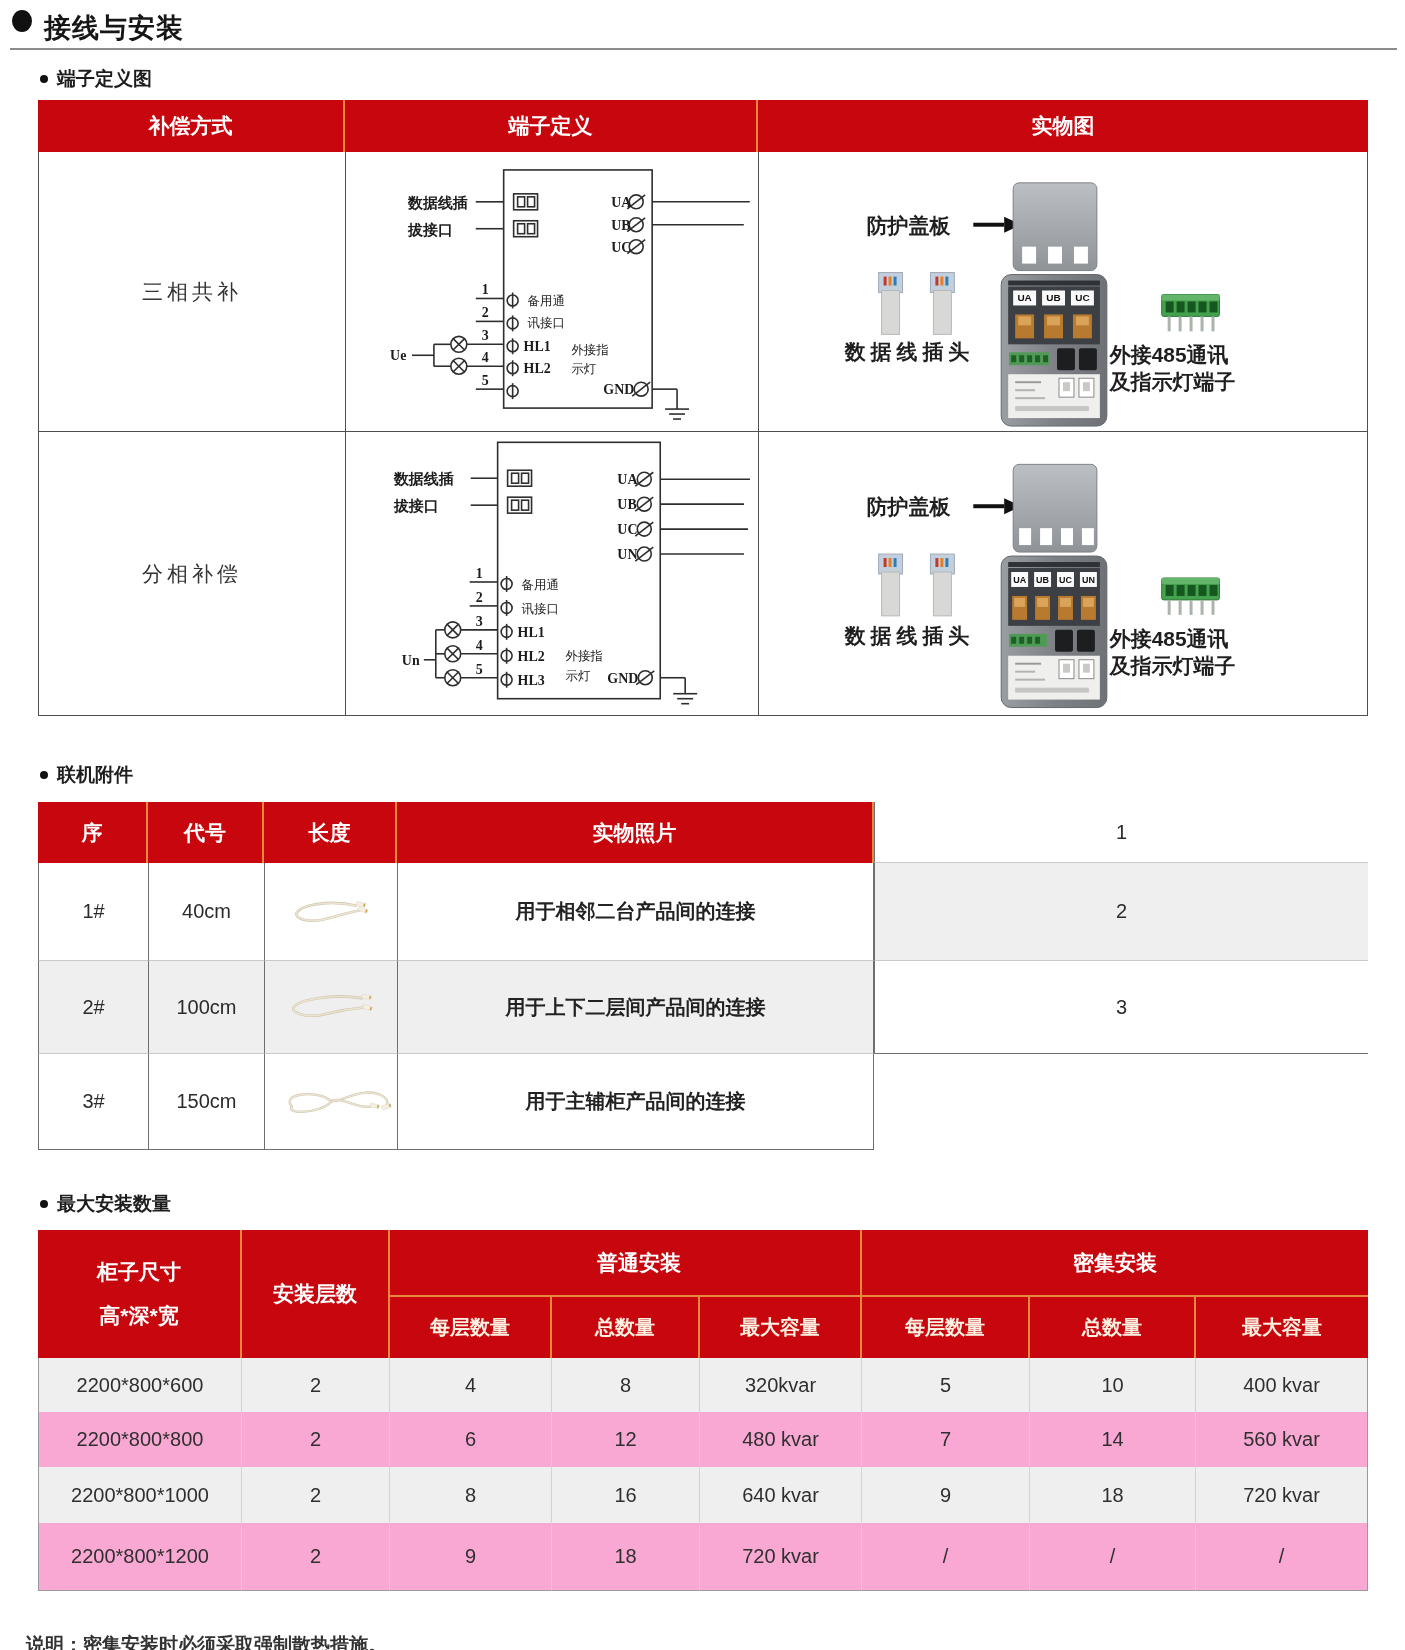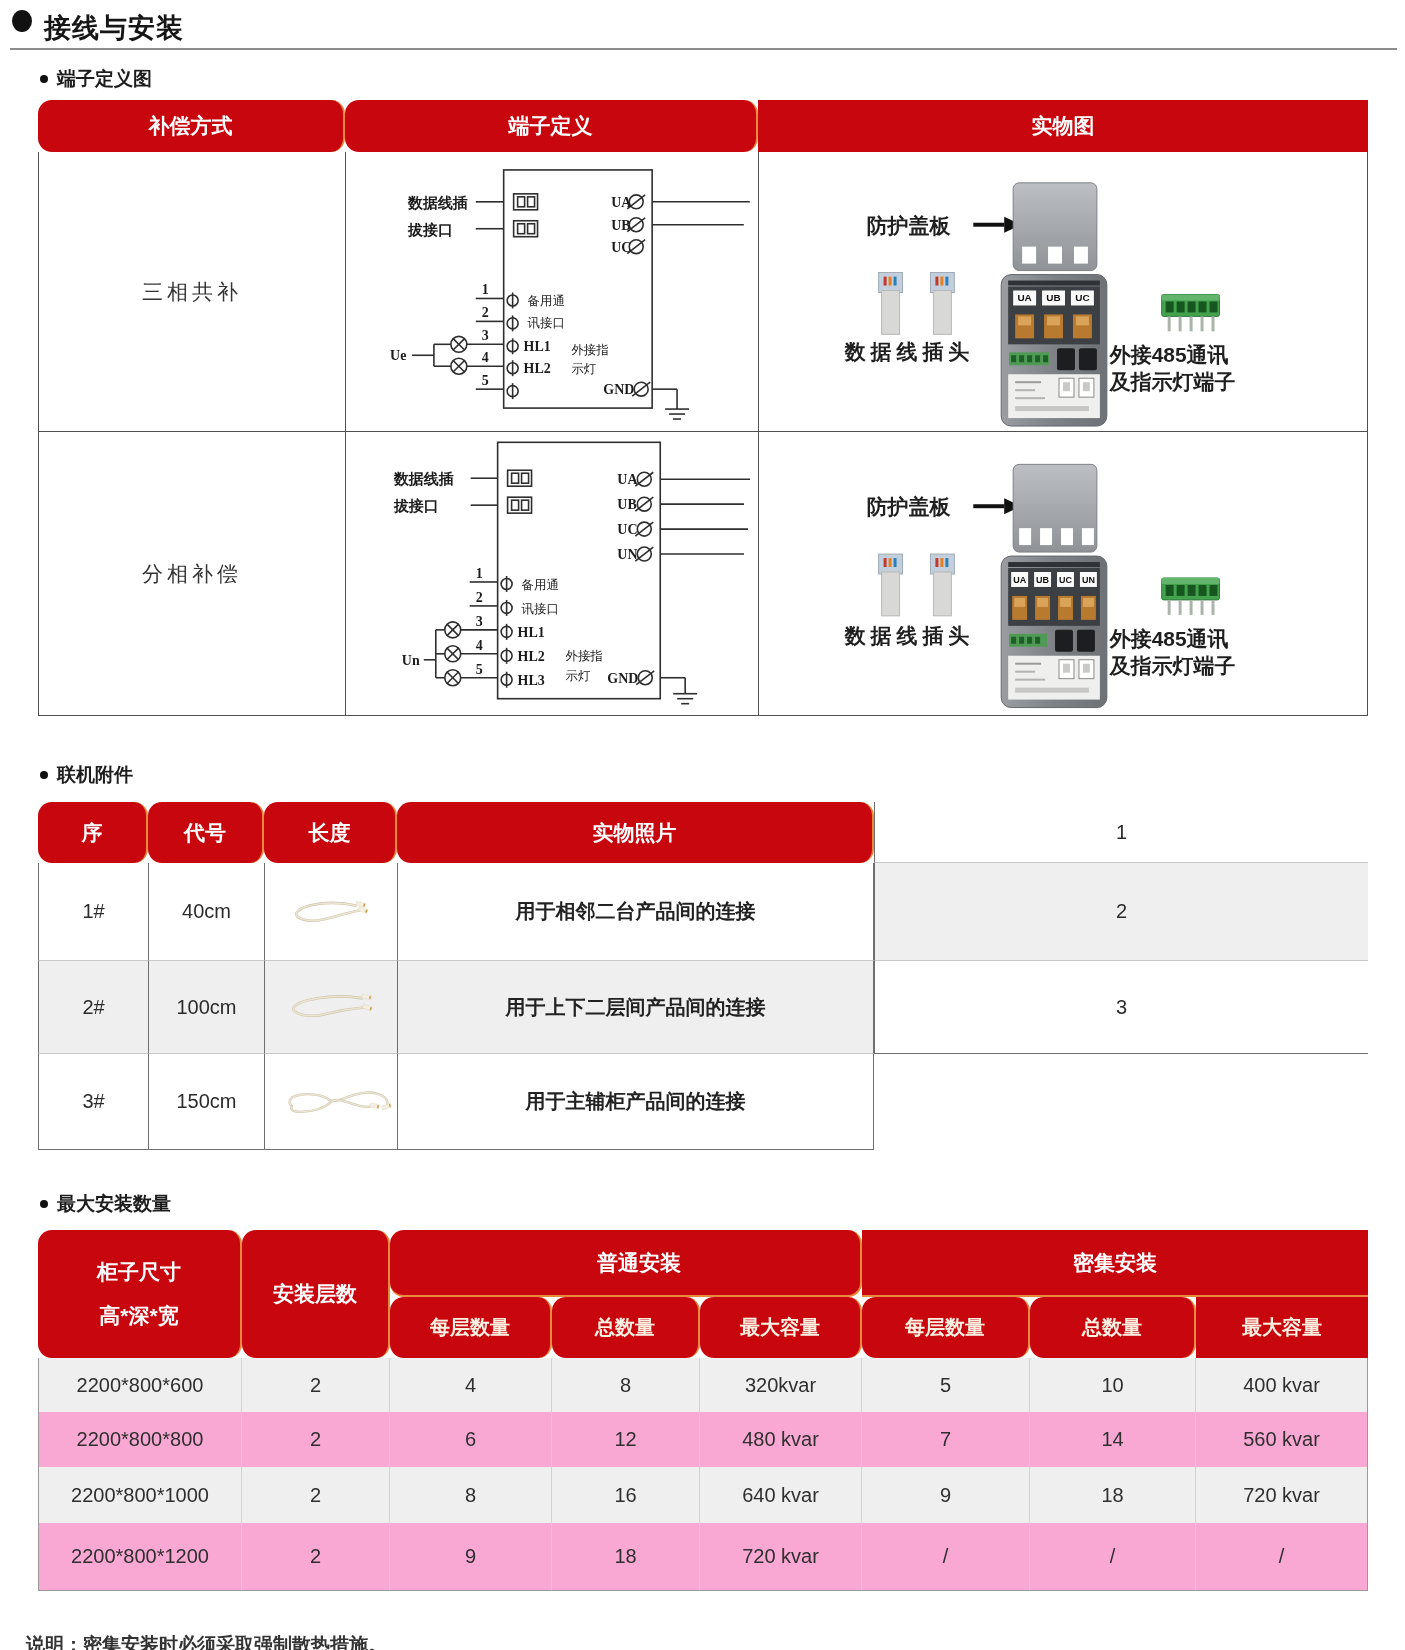--- a/index.html
+++ b/index.html
@@ -11,21 +11,21 @@
   .main-dot{width:20px;height:22px;border-radius:50%;background:#111;}
   .main-title h1{margin:0;font-size:27px;font-weight:bold;color:#161616;letter-spacing:1px;}
   .rule{position:absolute;left:10px;top:48px;width:1387px;height:2px;background:#8c8c8c;}
   .section-title{position:absolute;display:flex;align-items:center;gap:9px;
                  font-size:19px;font-weight:bold;color:#1d1d1d;}
   .section-dot{width:8px;height:8px;border-radius:50%;background:#111;flex:0 0 auto;}
 
   
   .hcell{background:#c8060e;color:#ffffff;font-weight:bold;font-size:21px;
          display:flex;align-items:center;justify-content:center;}
-  .hdiv{border-right:2px solid #e8883c;border-radius:14px;}
+  .hdiv{border-right:2px solid #e8883c;}
 
   
   #t1{position:absolute;left:38px;top:100px;width:1330px;height:616px;display:grid;
       grid-template-columns:307px 413px 610px;grid-template-rows:52px 280px 284px;}
   .t1-c{border-left:1px solid #4f4f4f;border-bottom:1px solid #4f4f4f;position:relative;background:#fff;}
   .t1-right{border-right:1px solid #4f4f4f;}
   .mode-cell{display:flex;align-items:center;justify-content:center;
              font-size:21px;color:#333;letter-spacing:4px;}
   .fill-svg{position:absolute;left:0;top:0;width:100%;height:100%;}
 

